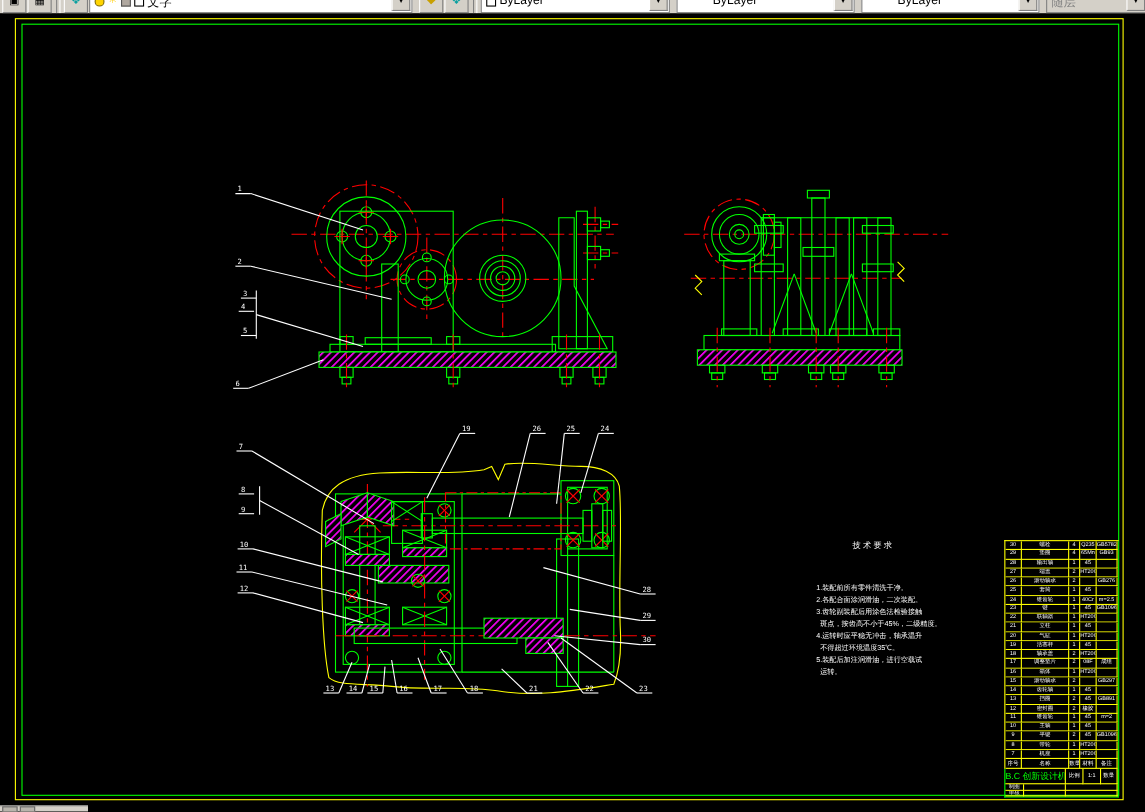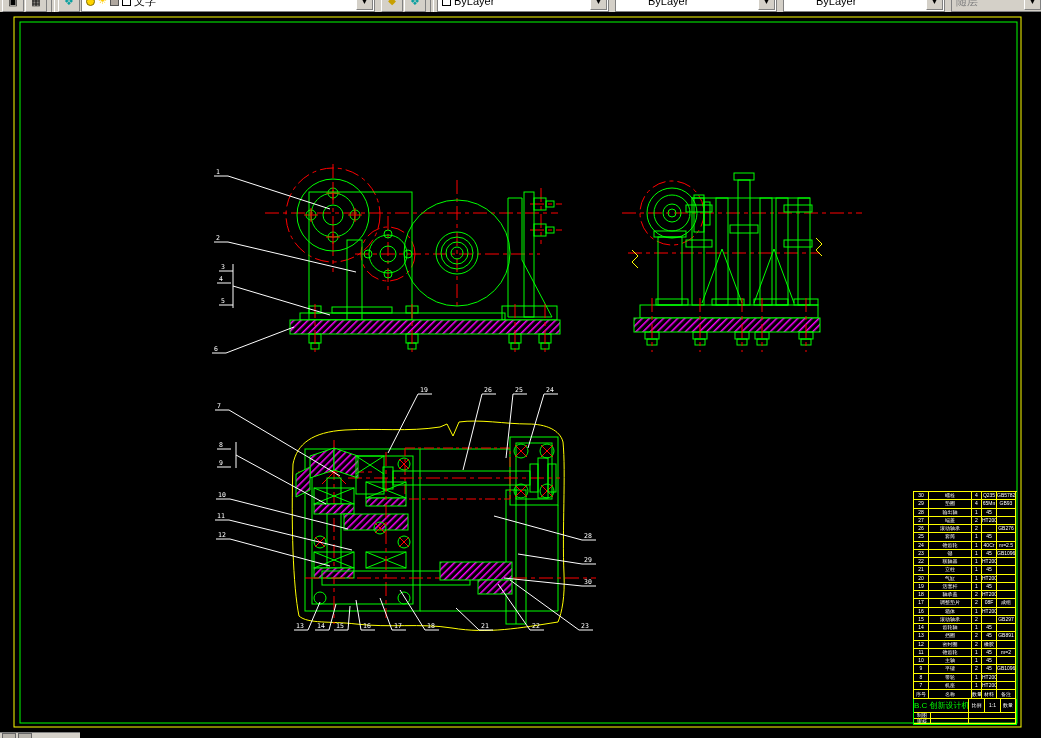--- a/index.html
+++ b/index.html
@@ -423,20 +423,24 @@
           <line x1="582" y1="528" x2="494" y2="504" class="w"></line>
           <text x="584" y="550" class="bl">29</text>
           <line x1="582" y1="552" x2="596" y2="552" class="w"></line>
           <line x1="582" y1="552" x2="518" y2="542" class="w"></line>
           <text x="584" y="572" class="bl">30</text>
           <line x1="582" y1="574" x2="596" y2="574" class="w"></line>
           <line x1="582" y1="574" x2="504" y2="566" class="w"></line>
         </g>
     </svg>
 
+    <div class="notes">
+      <div class="title">技术要求</div>
+      <div id="notes-lines"><div>1.装配前所有零件清洗干净。</div><div>2.各配合面涂润滑油，二次装配。</div><div>3.齿轮副装配后用涂色法检验接触</div><div>  斑点，按齿高不小于45%，二级精度。</div><div>4.运转时应平稳无冲击，轴承温升</div><div>  不得超过环境温度35℃。</div><div>5.装配后加注润滑油，进行空载试</div><div>  运转。</div></div>
+    </div>
 
     <div class="ptable">
       <div class="pgrid">
         <div id="pt-rows">
             <div class="prow">
               <span>30</span>
               <span>螺栓</span>
               <span>4</span>
               <span>Q235</span>
               <span>GB5782</span>

